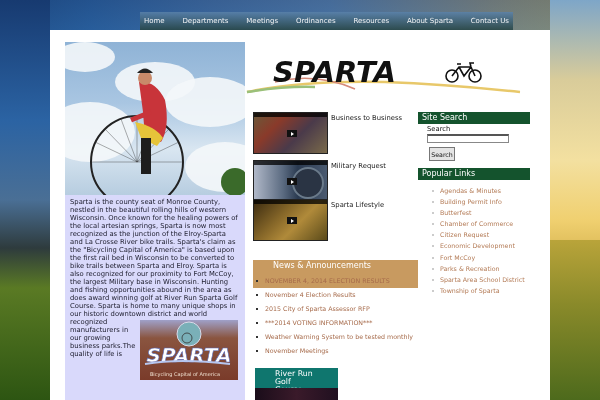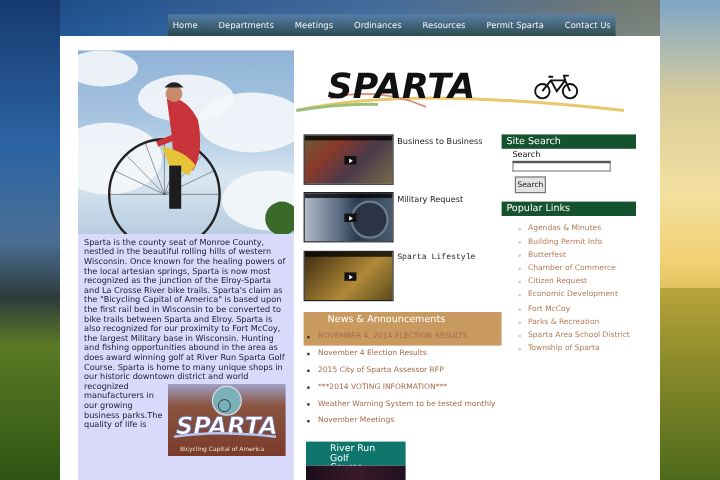--- a/index.html
+++ b/index.html
@@ -157,21 +157,21 @@
 <div class="left-side"></div>
 <div class="right-sun"></div>
 <div class="right-grass"></div>
 
 <nav class="nav">
   <a href="#">Home</a>
   <a href="#">Departments</a>
   <a href="#">Meetings</a>
   <a href="#">Ordinances</a>
   <a href="#">Resources</a>
-  <a href="#">Permit Sparta</a>
+  <a href="#">About Sparta</a>
   <a href="#">Contact Us</a>
 </nav>
 
 <div class="page">
 
   <div class="hero">
     <div class="cloud" style="left:-10px;top:0;width:60px;height:30px;"></div>
     <div class="cloud" style="left:50px;top:20px;width:80px;height:40px;"></div>
     <div class="cloud" style="left:100px;top:35px;width:90px;height:50px;"></div>
     <div class="cloud" style="left:-20px;top:60px;width:90px;height:60px;"></div>
@@ -237,21 +237,21 @@
     <span class="video-title">Business to Business</span>
   </div>
   <div class="video-row" style="top:130px;">
     <div class="thumb" style="background: linear-gradient(90deg,#b0b8c8 0%,#5a6a80 40%,#2a3a50 60%,#4a5a70 100%);">
       <div class="topbar"></div>
       <div style="position:absolute;left:38px;top:6px;width:32px;height:32px;border-radius:50%;background:#2a3444;border:2px solid #6a7a8a;"></div>
       <div class="play"></div>
     </div>
     <span class="video-title">Military Request</span>
   </div>
-  <div class="video-row" style="top:179px;font-family:Liberation Mono, monospace;">
+  <div class="video-row" style="top:169px;">
     <div class="thumb" style="background: linear-gradient(135deg,#3a2a10 0%,#8a6a2a 40%,#b08a3a 60%,#5a4a1a 100%);">
       <div class="topbar"></div>
       <div class="play"></div>
     </div>
     <span class="video-title">Sparta Lifestyle</span>
   </div>
 
   <div class="news-head">News &amp; Announcements</div>
   <ul class="news-list">
     <li>NOVEMBER 4, 2014 ELECTION RESULTS</li>

